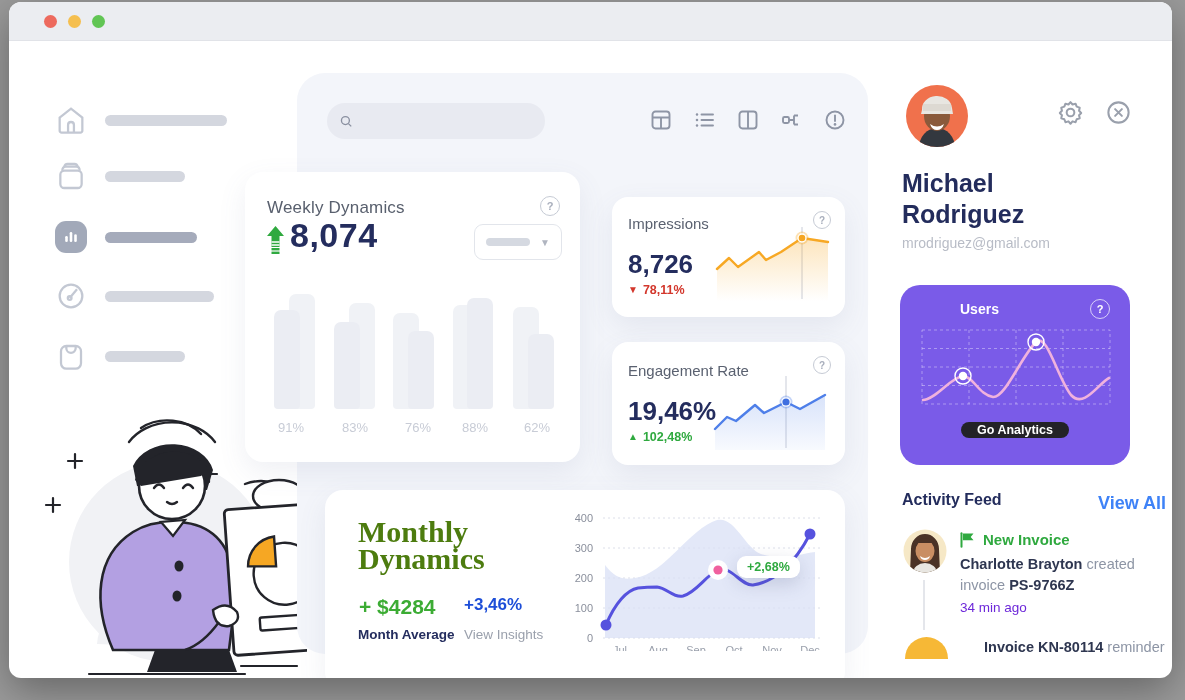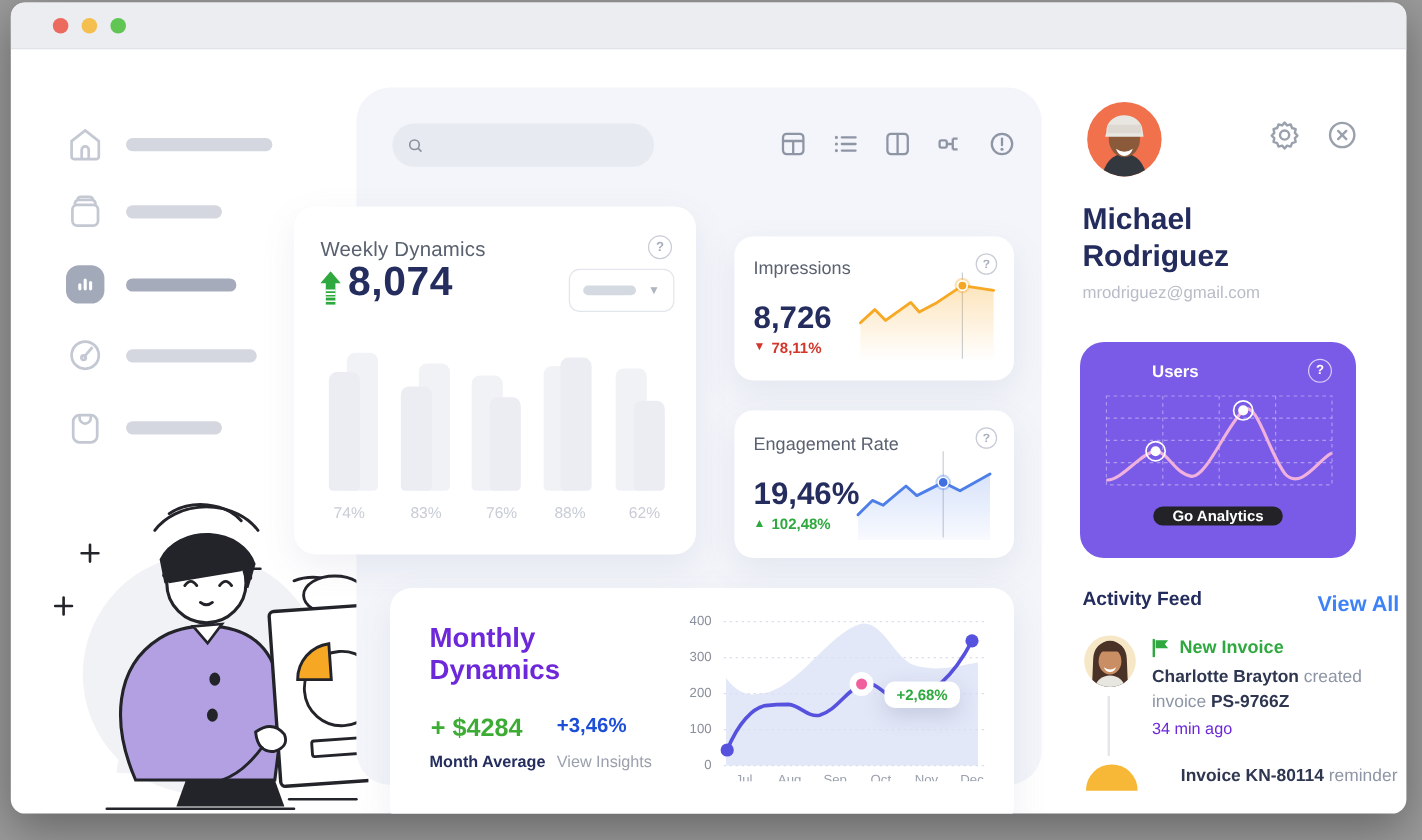--- a/index.html
+++ b/index.html
@@ -209,21 +209,21 @@
     <div class="abs bar back" style="left:44px;top:122px;height:115px;"></div>
     <div class="abs bar front" style="left:29px;top:138px;height:99px;"></div>
     <div class="abs bar back" style="left:104px;top:131px;height:106px;"></div>
     <div class="abs bar front" style="left:89px;top:150px;height:87px;"></div>
     <div class="abs bar back" style="left:148px;top:141px;height:96px;"></div>
     <div class="abs bar front" style="left:163px;top:159px;height:78px;"></div>
     <div class="abs bar back" style="left:208px;top:133px;height:104px;"></div>
     <div class="abs bar front" style="left:222px;top:126px;height:111px;"></div>
     <div class="abs bar back" style="left:268px;top:135px;height:102px;"></div>
     <div class="abs bar front" style="left:283px;top:162px;height:75px;"></div>
-    <div class="abs bar-label" style="left:24px;top:248px;">74%</div>
+    <div class="abs bar-label" style="left:24px;top:248px;">91%</div>
     <div class="abs bar-label" style="left:88px;top:248px;">83%</div>
     <div class="abs bar-label" style="left:151px;top:248px;">76%</div>
     <div class="abs bar-label" style="left:208px;top:248px;">88%</div>
     <div class="abs bar-label" style="left:270px;top:248px;">62%</div>
   </div>
 
   <div class="abs card" style="left:603px;top:195px;width:233px;height:120px;border-radius:16px;">
     <div class="abs small-title" style="left:16px;top:18px;">Impressions</div>
     <div class="abs help" style="right:14px;top:14px;width:18px;height:18px;font-size:10px;">?</div>
     <div class="abs mid-num" style="left:16px;top:52px;">8,726</div>
@@ -263,21 +263,21 @@
         </defs>
       <line x1="74" y1="4" x2="74" y2="76" stroke="#C9CDD8" stroke-width="1"></line>
       <path d="M3 57 L15 45 L24 49 L43 33 L52 41 L74 30 L88 37 L113 23 L113 78 L3 78 Z" fill="url(#bg1)"></path>
       <path d="M3 57 L15 45 L24 49 L43 33 L52 41 L74 30 L88 37 L113 23" fill="none" stroke="#4E7FE9" stroke-width="2.4" stroke-linejoin="round" stroke-linecap="round"></path>
       <circle cx="74" cy="30" r="6.5" fill="#4E7FE9" opacity=".35"></circle>
       <circle cx="74" cy="30" r="4.2" fill="#3F6FE0" stroke="#fff" stroke-width="1.2"></circle>
     </svg>
   </div>
 
   <div class="abs card" style="left:316px;top:488px;width:520px;height:200px;">
-    <div class="abs" style="left:33px;top:28px;font-size:23px;font-weight:bold;color:#6d28d9;line-height:27px;">
+    <div class="abs" style="left:33px;top:28px;font-size:30px;font-weight:bold;color:#4d7c0f;line-height:27px;font-family:Liberation Serif, serif;">
       <div>Monthly</div>
       <div>Dynamics</div>
     </div>
     <div class="abs" style="left:34px;top:105px;font-size:21px;font-weight:bold;color:#3CAC34;">+ $4284</div>
     <div class="abs" style="left:33px;top:137px;font-size:13.5px;font-weight:bold;color:#242D5E;">Month Average</div>
     <div class="abs" style="left:139px;top:105px;font-size:17px;font-weight:bold;color:#1d4ed8;">+3,46%</div>
     <div class="abs" style="left:139px;top:137px;font-size:13.5px;color:#9AA0AC;">View Insights</div>
 
     <div class="abs ylab" style="left:244px;top:22px;">400</div>
     <div class="abs ylab" style="left:244px;top:52px;">300</div>
@@ -293,21 +293,21 @@
         <line x1="8" y1="100" x2="228" y2="100"></line>
         <line x1="8" y1="130" x2="228" y2="130"></line>
       </g>
       <path d="M10 57 C20 70 28 72 40 70 C70 66 95 20 122 12 C140 8 150 40 166 46 C186 53 205 46 220 44 L220 130 L10 130 Z" fill="#D9E0F5" opacity=".75"></path>
       <path d="M11 117 C20 95 32 82 43 80 C52 79 57 79 62 79 C72 80 78 90 88 88 C102 84 110 68 123 62 C136 57 146 78 158 77 C180 74 200 55 215 26" fill="none" stroke="#5652DE" stroke-width="3" stroke-linecap="round"></path>
       <circle cx="11" cy="117" r="5.5" fill="#5652DE"></circle>
       <circle cx="215" cy="26" r="5.5" fill="#5652DE"></circle>
       <circle cx="123" cy="62" r="10" fill="#fff"></circle>
       <circle cx="123" cy="62" r="4.6" fill="#F0609E"></circle>
     </svg>
-    <div class="abs tooltip" style="left:412px;top:78px;">+2,68%</div>
+    <div class="abs tooltip" style="left:412px;top:66px;">+2,68%</div>
     <div class="abs" style="left:280px;top:154px;width:220px;height:7px;overflow:hidden;display:flex;justify-content:space-between;">
       <span class="xlab">Jul</span>
       <span class="xlab">Aug</span>
       <span class="xlab">Sep</span>
       <span class="xlab">Oct</span>
       <span class="xlab">Nov</span>
       <span class="xlab">Dec</span>
     </div>
   </div>
 

